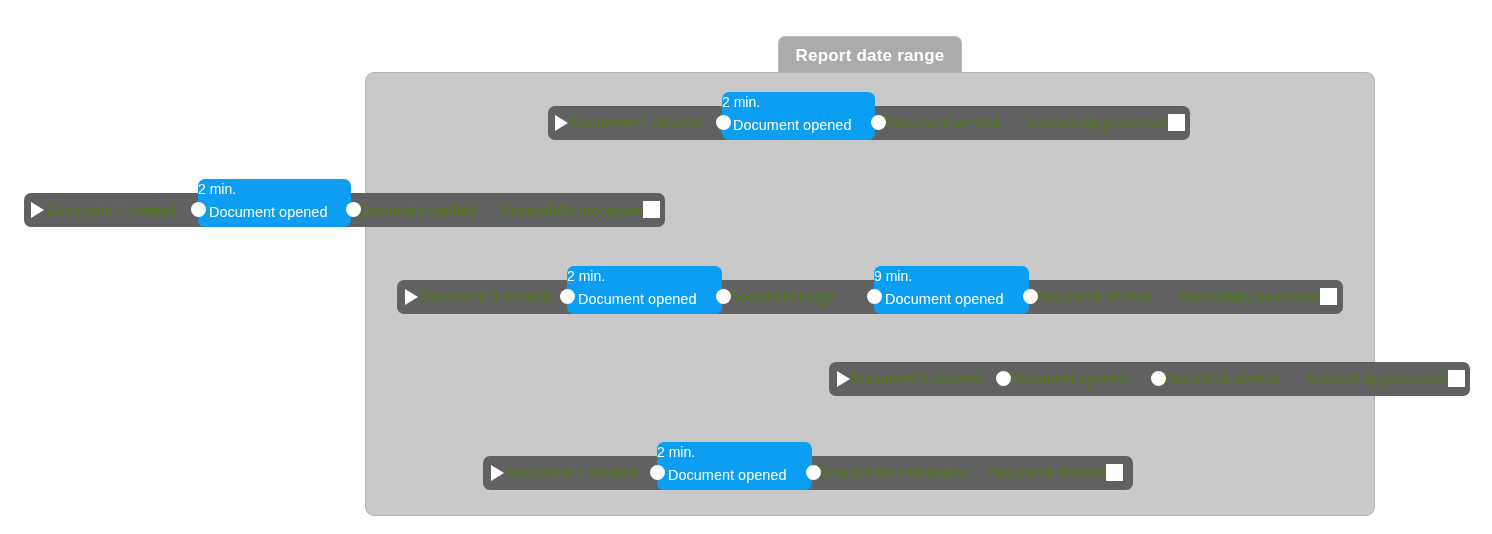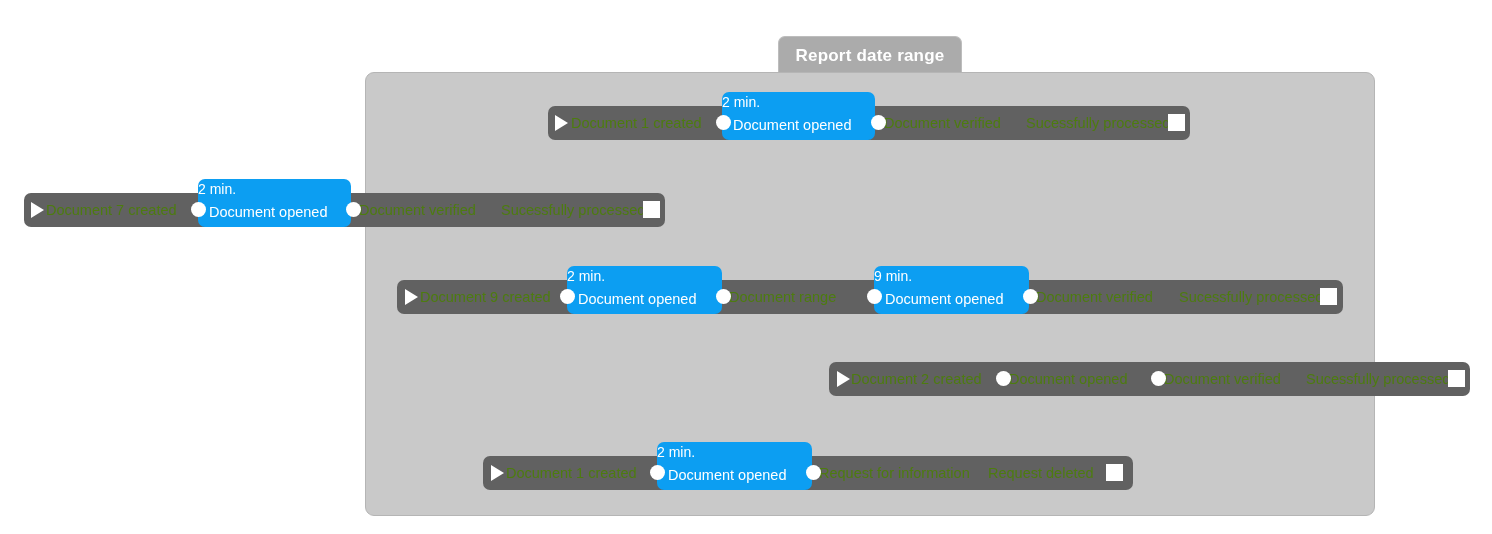--- a/index.html
+++ b/index.html
@@ -205,19 +205,19 @@
     <span class="play" style="left:491px;top:453px;"></span>
     <span class="txt" style="left:506px;top:453px;">Document 1 created</span>
 
     <div class="blue" style="left:657px;top:430px;width:155px;">
       <span class="dur">2 min.</span>
       <span class="blbl" style="padding-left:11px;">Document opened</span>
     </div>
     <span class="dot" style="left:650px;top:453px;"></span>
 
     <span class="dot" style="left:806px;top:453px;"></span>
-    <span class="txt" style="left:819px;top:453px;">Request for information</span>
-
-    <span class="txt" style="left:988px;top:453px;">Request deleted</span>
+    <span class="txt" style="left:819px;top:453px;text-decoration:underline;">Request for information</span>
+
+    <span class="txt" style="left:988px;top:453px;">Document deleted</span>
     <span class="sq" style="left:1106px;top:452px;"></span>
   </div>
 
 </div>
 
 </body></html>

